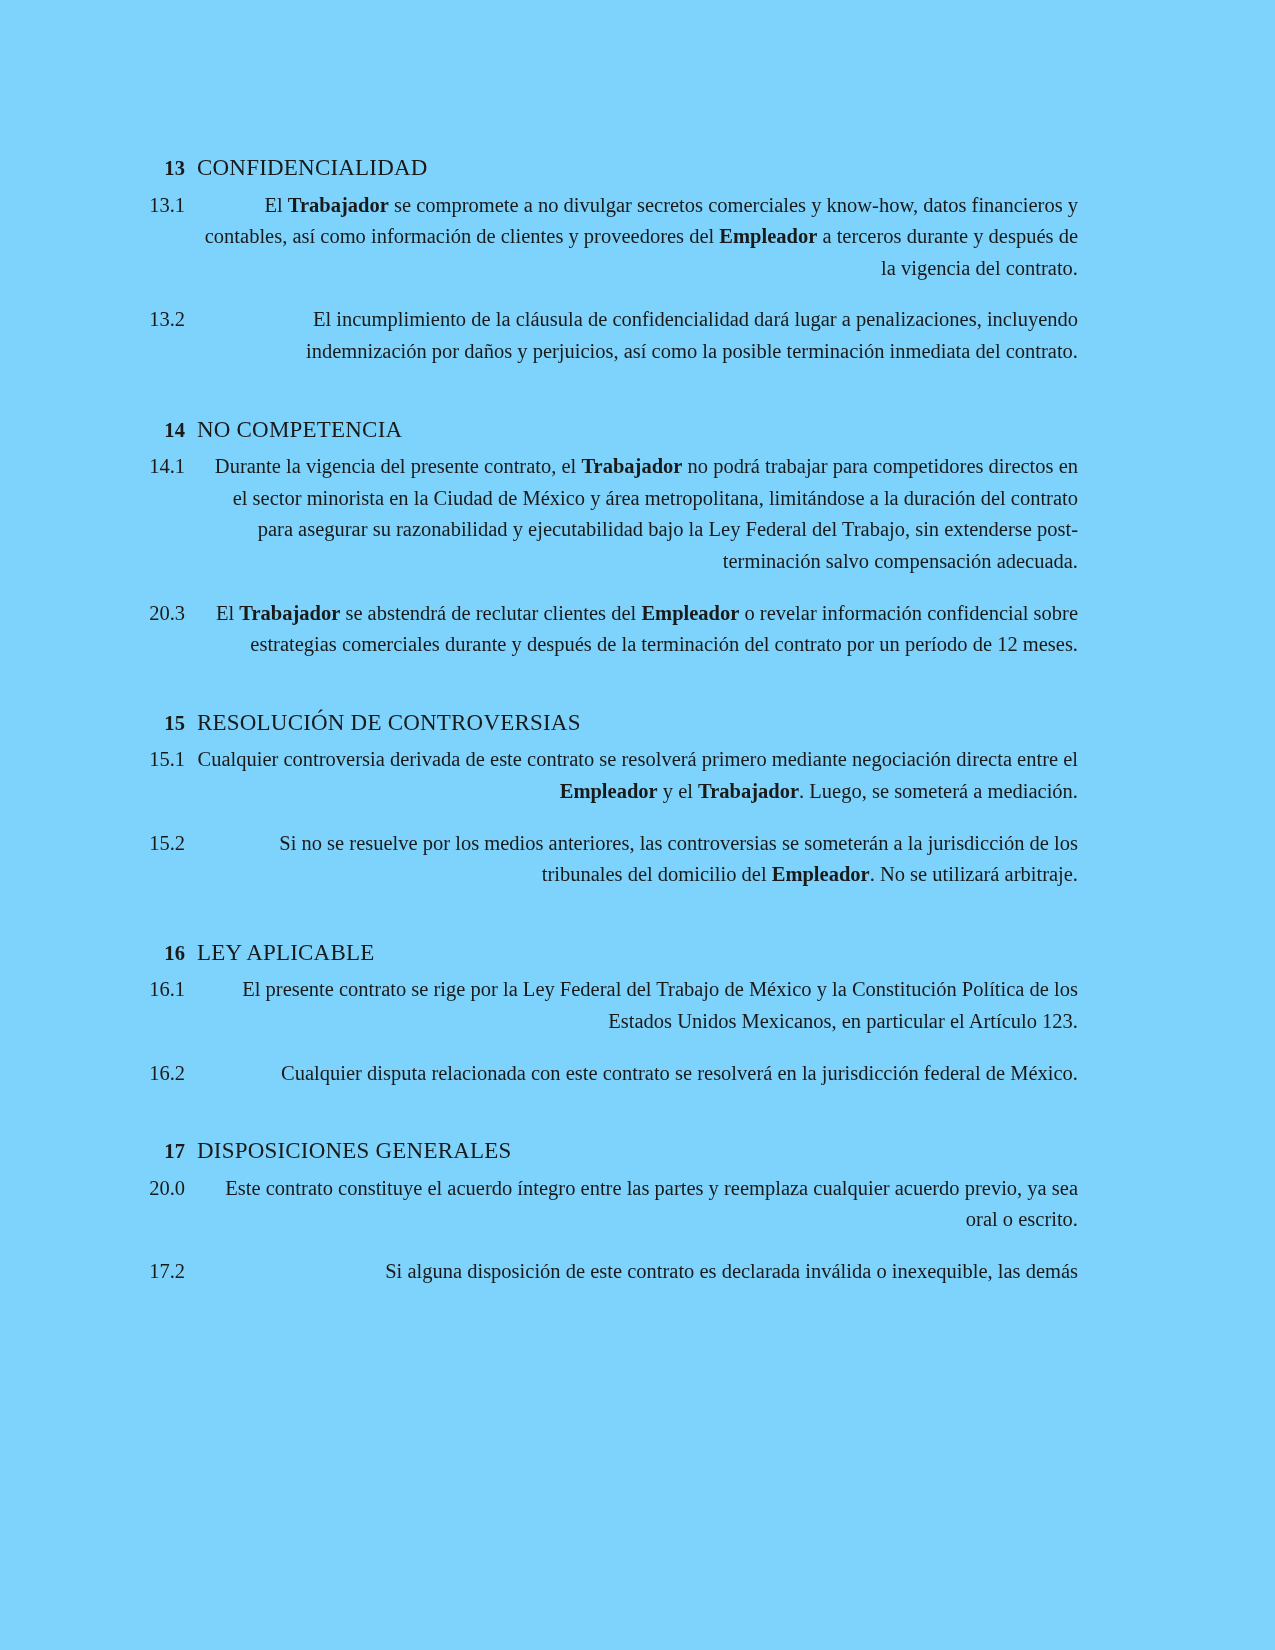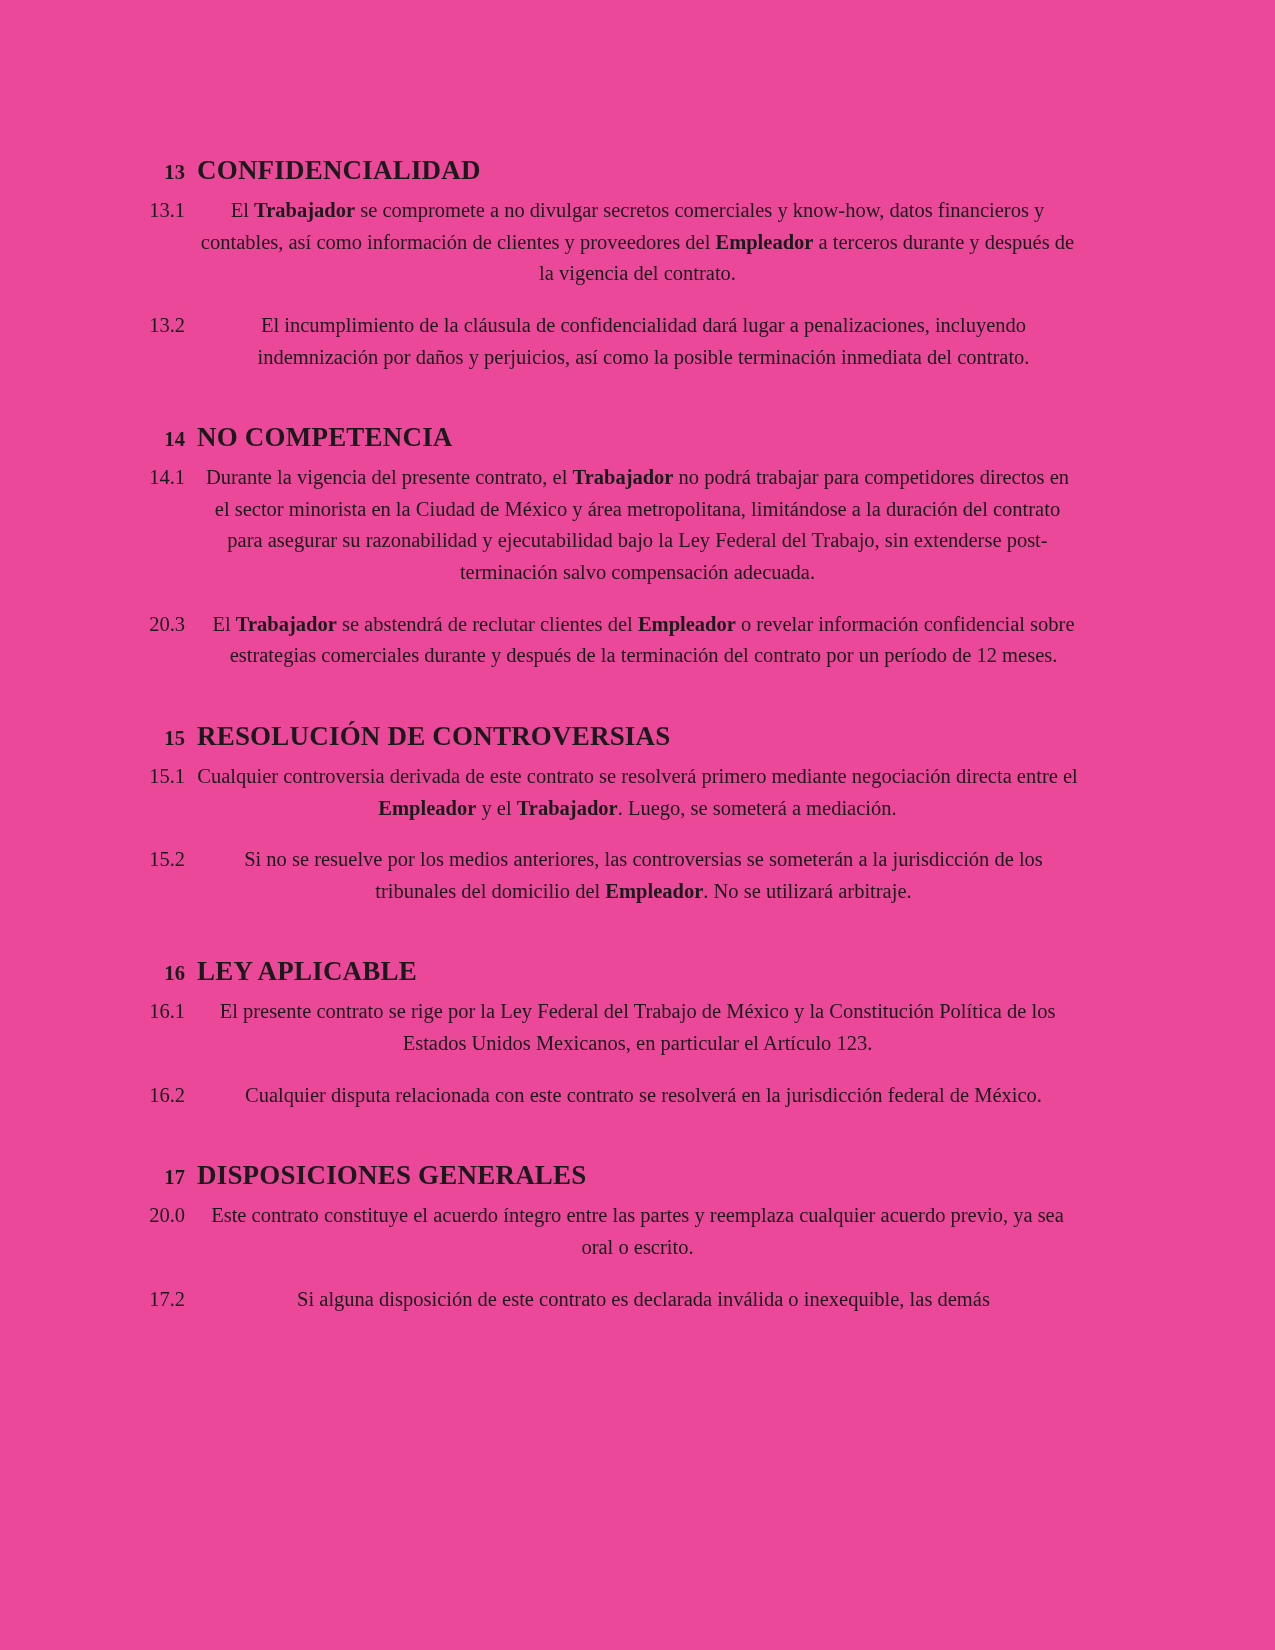--- a/index.html
+++ b/index.html
@@ -15,21 +15,21 @@
     font-family: "Liberation Serif", "DejaVu Serif", serif;
     color: #1a1a1a;
     -webkit-font-smoothing: antialiased;
   }
   .page {
     position: absolute;
     left: 0;
     top: 0;
     width: 1275px;
     height: 1650px;
-    background: #ec4899;
+    background: #7dd3fc;
     overflow: hidden;
   }
   .content {
     position: absolute;
     left: 133px;
     top: 152px;
     width: 945px;
   }
 
   
@@ -46,22 +46,22 @@
     width: 52px;
     flex: 0 0 52px;
     text-align: right;
     font-weight: 700;
     font-size: 20.5px;
     line-height: 1.38;
     letter-spacing: 0.1px;
   }
   .section-title {
     margin-left: 12px;
-    font-weight: 700;
-    font-size: 27px;
+    font-weight: 400;
+    font-size: 23px;
     line-height: 1.38;
     letter-spacing: 0.2px;
   }
 
   
   .clause {
     display: flex;
     align-items: baseline;
     margin: 0 0 20px 0;
   }
@@ -71,21 +71,21 @@
     text-align: right;
     font-size: 20.5px;
     line-height: 1.54;
     white-space: nowrap;
   }
   .clause-text {
     margin-left: 12px;
     font-size: 20.5px;
     line-height: 1.54;
     flex: 1 1 auto;
-    text-align: center;
+    text-align: right;
     hyphens: none;
   }
   .clause-text b,
   .clause-text strong {
     font-weight: 700;
   }
 
   .section-gap {
     height: 46px;
   }

